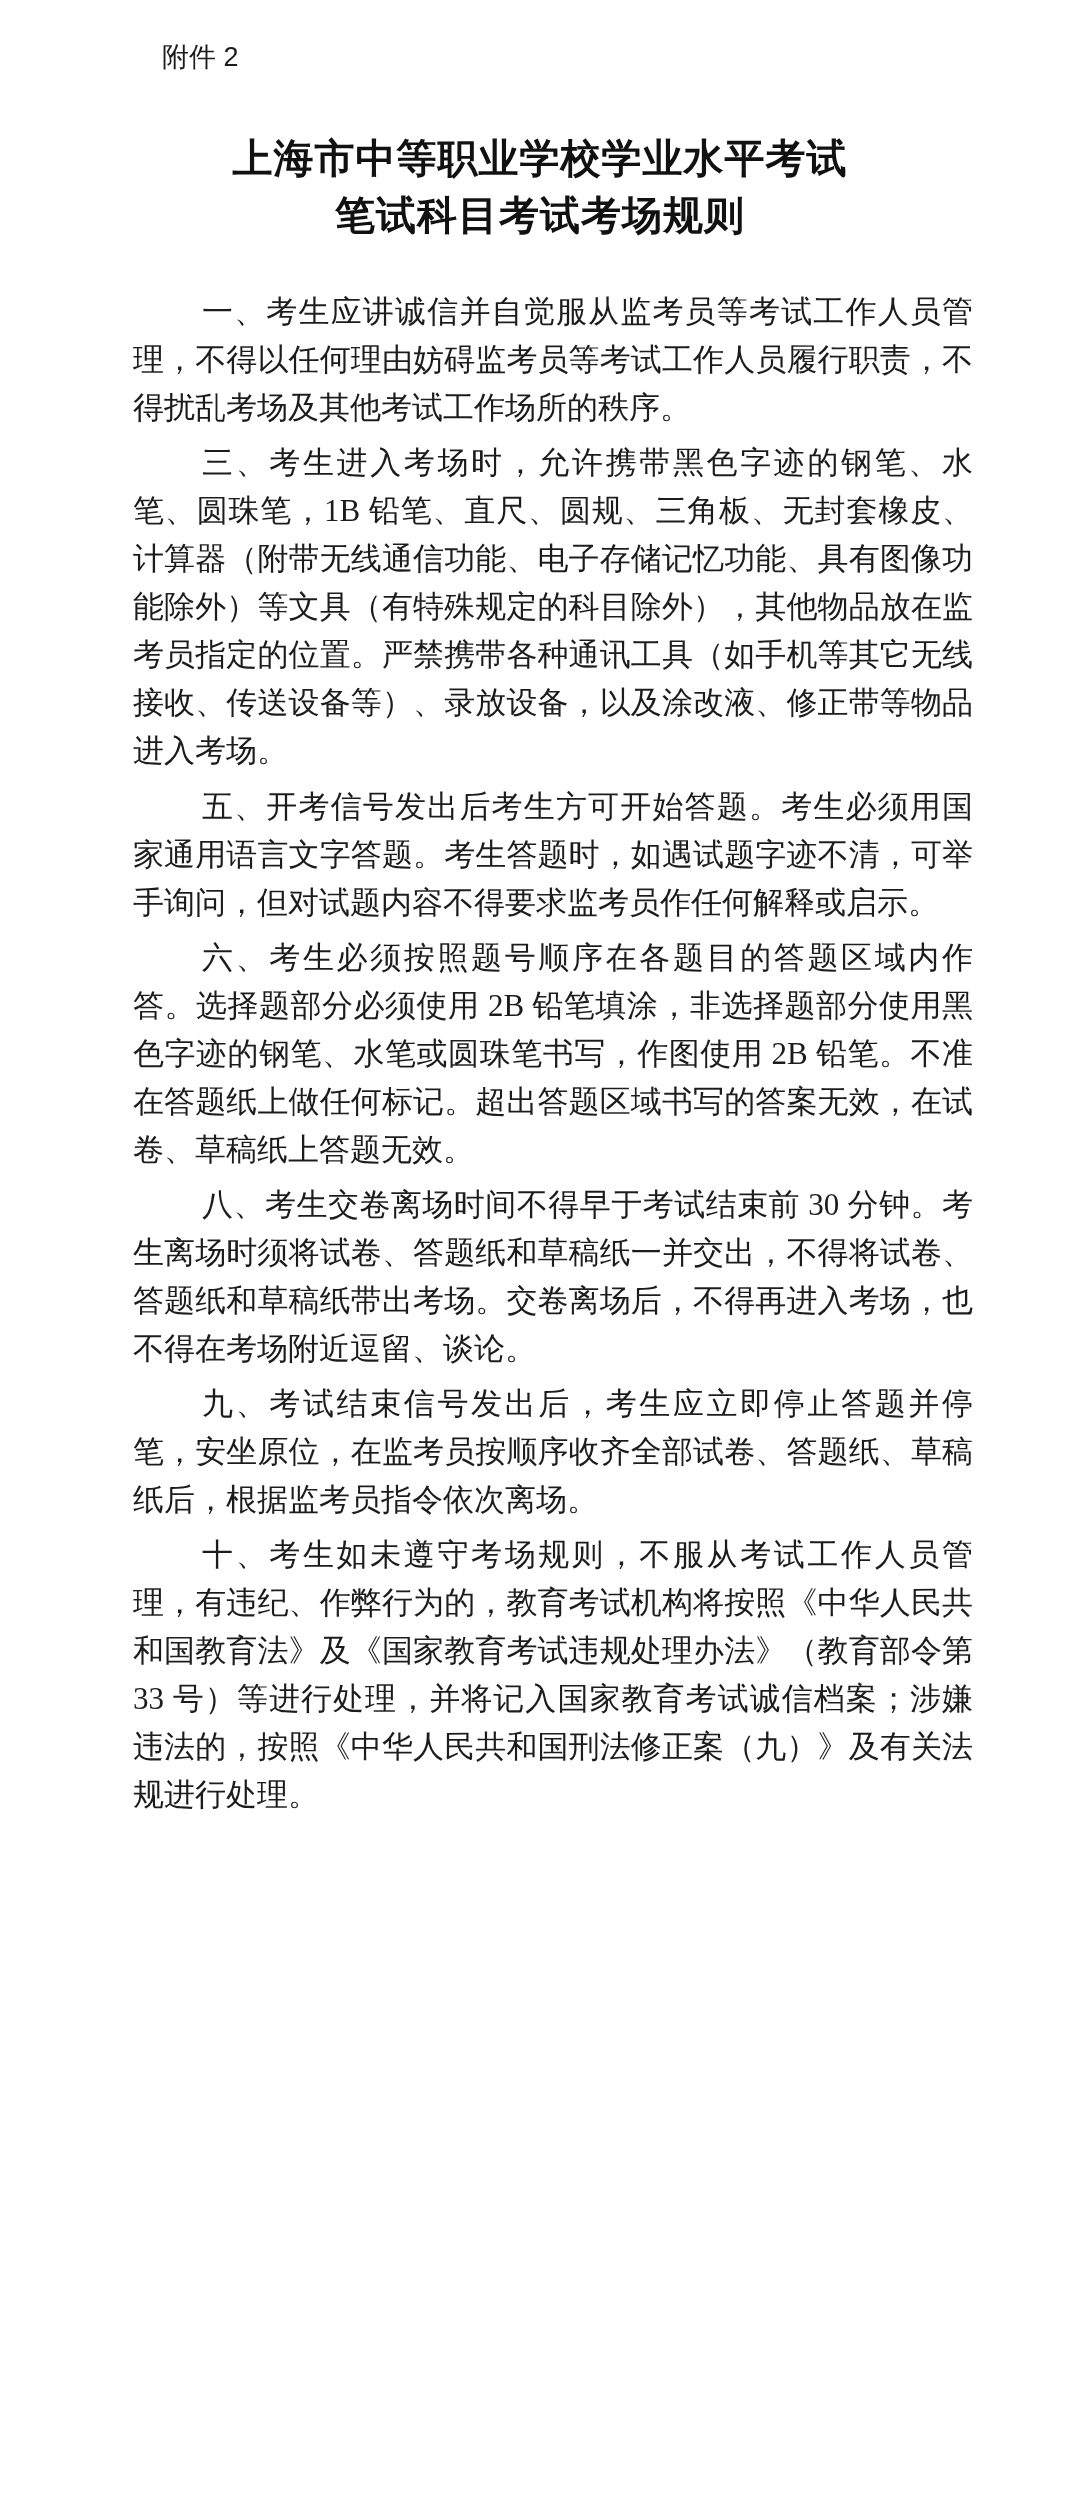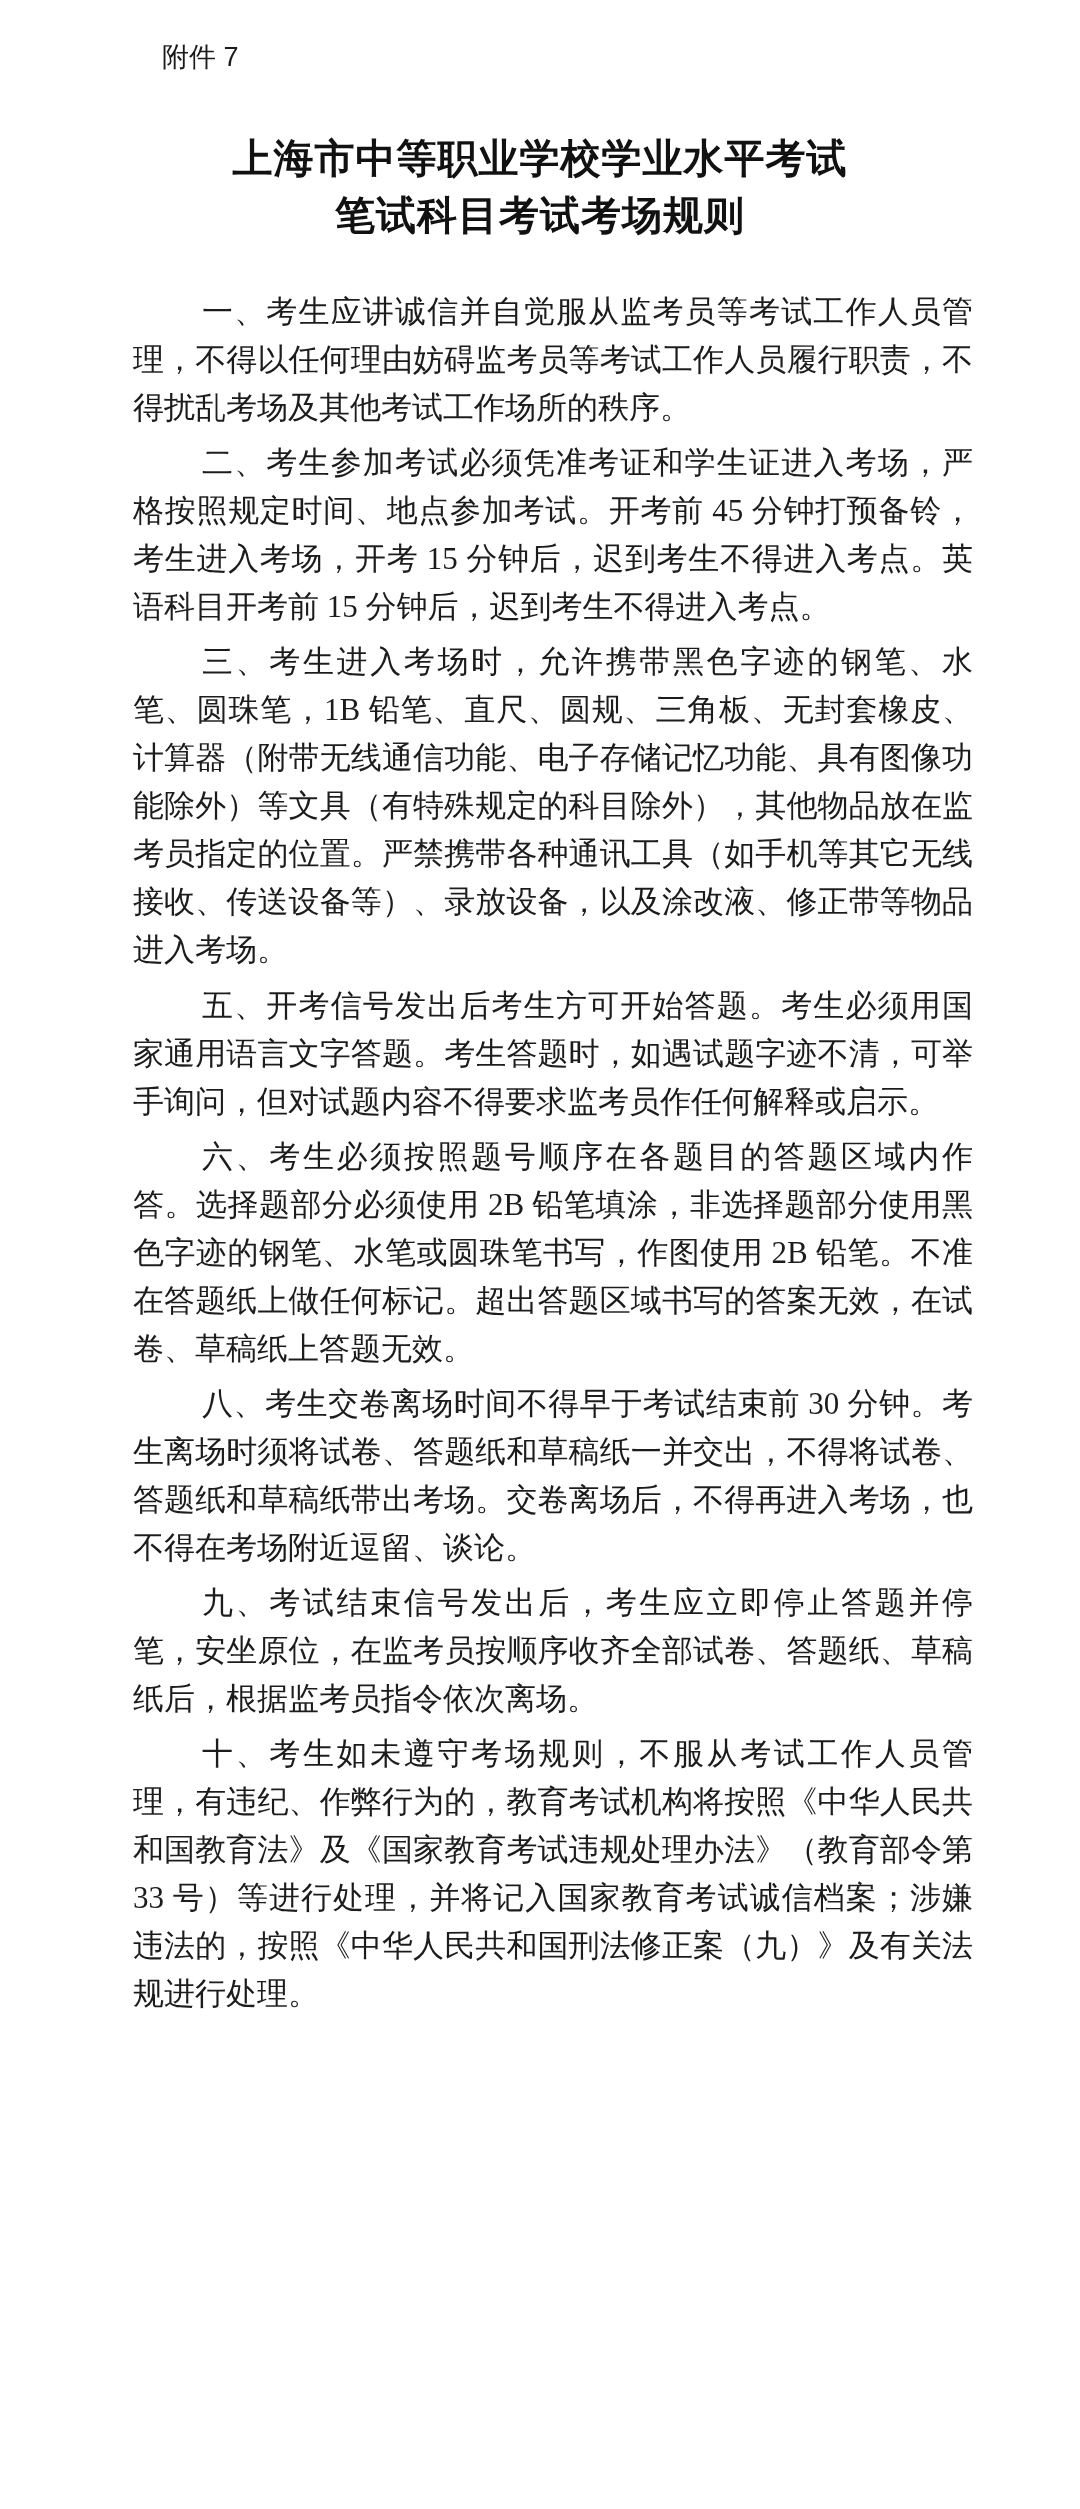--- a/index.html
+++ b/index.html
@@ -50,30 +50,29 @@
   }
   .rules-list p.gap-before {
     margin-top: 8px;
   }
 </style>
 </head>
 <body>
 
 <div class="page">
 
-  <div class="attachment-label">附件 7</div>
+  <div class="attachment-label">附件 2</div>
 
   <div class="title-block">
     <div>上海市中等职业学校学业水平考试</div>
     <div>笔试科目考试考场规则</div>
   </div>
 
   <div class="rules-list">
     <p>一、考生应讲诚信并自觉服从监考员等考试工作人员管理，不得以任何理由妨碍监考员等考试工作人员履行职责，不得扰乱考场及其他考试工作场所的秩序。</p>
-    <p>二、考生参加考试必须凭准考证和学生证进入考场，严格按照规定时间、地点参加考试。开考前 45 分钟打预备铃，考生进入考场，开考 15 分钟后，迟到考生不得进入考点。英语科目开考前 15 分钟后，迟到考生不得进入考点。</p>
     <p>三、考生进入考场时，允许携带黑色字迹的钢笔、水笔、圆珠笔，1B 铅笔、直尺、圆规、三角板、无封套橡皮、计算器（附带无线通信功能、电子存储记忆功能、具有图像功能除外）等文具（有特殊规定的科目除外），其他物品放在监考员指定的位置。严禁携带各种通讯工具（如手机等其它无线接收、传送设备等）、录放设备，以及涂改液、修正带等物品进入考场。</p>
     <p class="gap-before">五、开考信号发出后考生方可开始答题。考生必须用国家通用语言文字答题。考生答题时，如遇试题字迹不清，可举手询问，但对试题内容不得要求监考员作任何解释或启示。</p>
     <p>六、考生必须按照题号顺序在各题目的答题区域内作答。选择题部分必须使用 2B 铅笔填涂，非选择题部分使用黑色字迹的钢笔、水笔或圆珠笔书写，作图使用 2B 铅笔。不准在答题纸上做任何标记。超出答题区域书写的答案无效，在试卷、草稿纸上答题无效。</p>
     <p>八、考生交卷离场时间不得早于考试结束前 30 分钟。考生离场时须将试卷、答题纸和草稿纸一并交出，不得将试卷、答题纸和草稿纸带出考场。交卷离场后，不得再进入考场，也不得在考场附近逗留、谈论。</p>
     <p>九、考试结束信号发出后，考生应立即停止答题并停笔，安坐原位，在监考员按顺序收齐全部试卷、答题纸、草稿纸后，根据监考员指令依次离场。</p>
     <p>十、考生如未遵守考场规则，不服从考试工作人员管理，有违纪、作弊行为的，教育考试机构将按照《中华人民共和国教育法》及《国家教育考试违规处理办法》（教育部令第 33 号）等进行处理，并将记入国家教育考试诚信档案；涉嫌违法的，按照《中华人民共和国刑法修正案（九）》及有关法规进行处理。</p>
   </div>
 
 </div>
 

